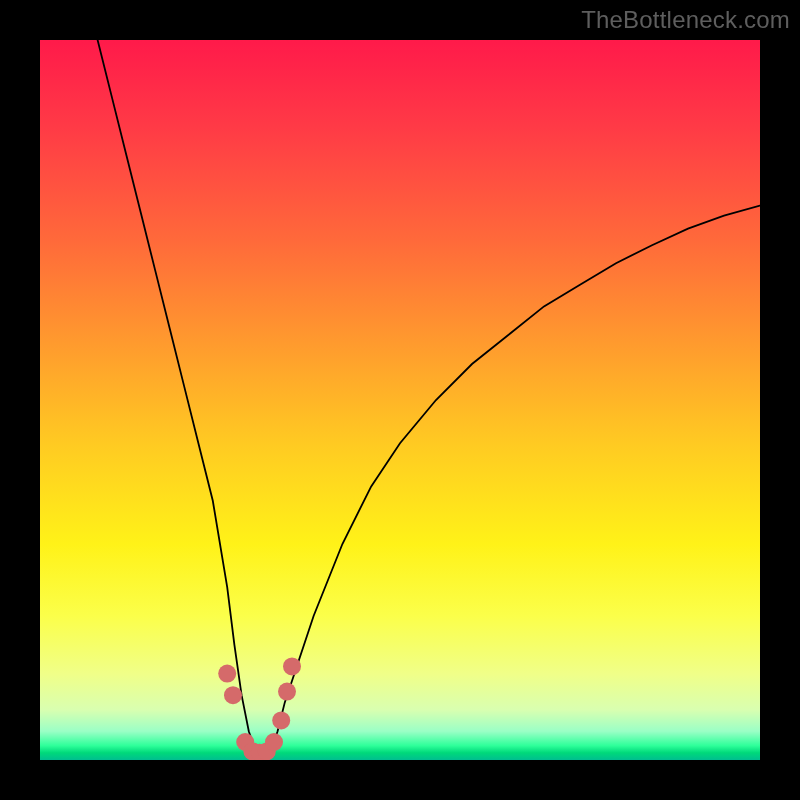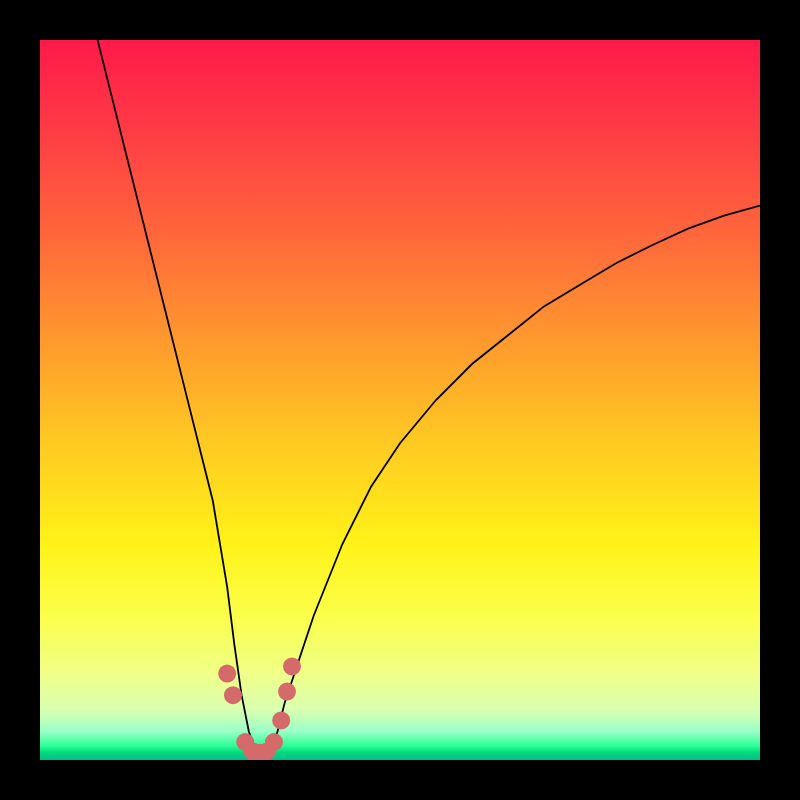--- a/index.html
+++ b/index.html
@@ -66,20 +66,21 @@
     stroke-linecap: round;
   }
   .marker {
     fill: #d56a6a;
   }
 </style>
 </head>
 <body>
 
 <div class="frame">
+  <div class="watermark">TheBottleneck.com</div>
 
   <div class="plot-area">
     <div class="gradient"></div>
     <svg class="curve" viewBox="0 0 720 720" preserveAspectRatio="none">
       <path id="curve-path" class="curve-line" d="M57.6 0.0 L72.0 57.6 L86.4 115.2 L100.8 172.8 L115.2 230.4 L129.6 288.0 L144.0 345.6 L158.4 403.2 L172.8 460.8 L187.2 547.2 L194.4 604.8 L201.6 655.2 L208.8 691.2 L216.0 712.8 L223.2 720.0 L230.4 712.8 L237.6 691.2 L244.8 662.4 L259.2 619.2 L273.6 576.0 L302.4 504.0 L331.2 446.4 L360.0 403.2 L396.0 360.0 L432.0 324.0 L468.0 295.2 L504.0 266.4 L540.0 244.8 L576.0 223.2 L612.0 205.2 L648.0 188.6 L684.0 175.7 L720.0 165.6"></path>
       <g id="markers">
           <circle cx="187.2" cy="633.6" r="9" class="marker"></circle>
           <circle cx="193.0" cy="655.2" r="9" class="marker"></circle>
           <circle cx="205.2" cy="702.0" r="9" class="marker"></circle>
           <circle cx="212.4" cy="711.4" r="9" class="marker"></circle>

